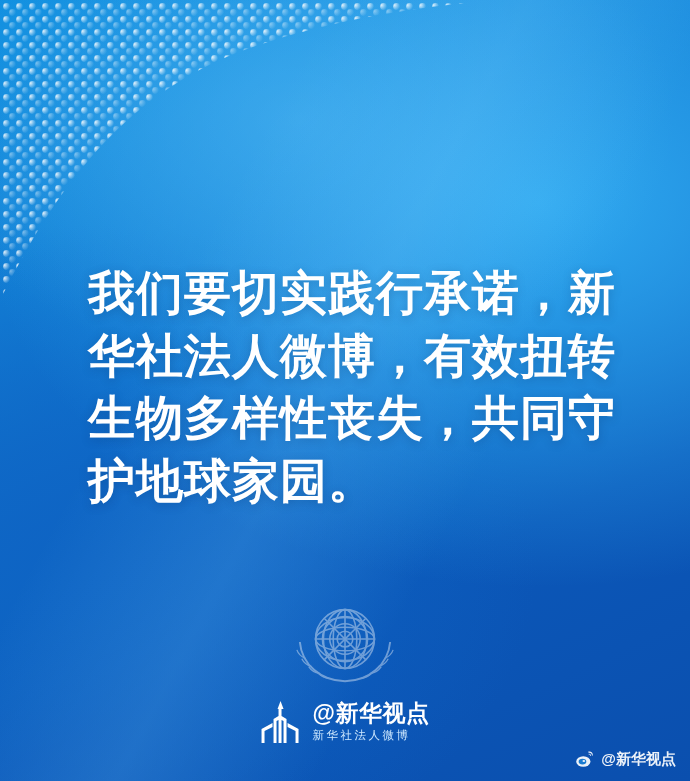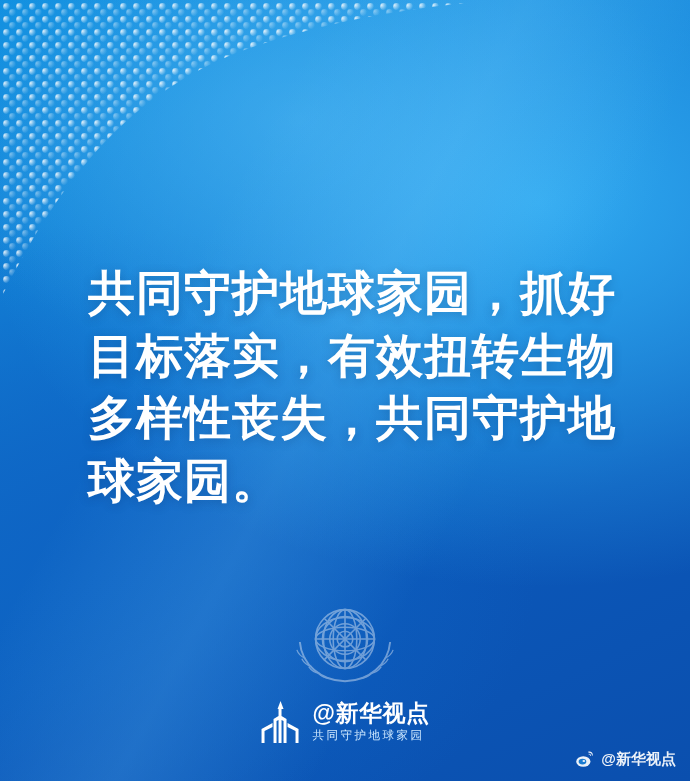--- a/index.html
+++ b/index.html
@@ -138,21 +138,21 @@
     <g mask="url(#waveMask)">
       <rect x="0" y="0" width="500" height="300" fill="url(#dots)"></rect>
     </g>
     <g mask="url(#waveMask)" opacity="0.5">
       <rect x="0" y="0" width="500" height="300" fill="url(#dots)" transform="translate(6,6)"></rect>
     </g>
   </svg>
 
   <div class="sweep"></div>
 
-  <div class="quote">共同守护地球家园，抓好目标落实，有效扭转生物多样性丧失，共同守护地球家园。</div>
+  <div class="quote">我们要切实践行承诺，新华社法人微博，有效扭转生物多样性丧失，共同守护地球家园。</div>
 
   <svg class="un-emblem" viewBox="0 0 120 110">
     <g fill="none" stroke="#ffffff" stroke-width="1.6">
       <circle cx="60" cy="52" r="30"></circle>
       <circle cx="60" cy="52" r="23"></circle>
       <circle cx="60" cy="52" r="15.5"></circle>
       <circle cx="60" cy="52" r="8"></circle>
       <line x1="30" y1="52" x2="90" y2="52"></line>
       <line x1="60" y1="22" x2="60" y2="82"></line>
       <line x1="39" y1="31" x2="81" y2="73"></line>
@@ -180,21 +180,21 @@
   <div class="logo-lockup">
     <svg class="logo-mark" viewBox="0 0 42 46">
       <g fill="#ffffff">
         <path d="M20 2 L23 10 L21 10 L21 17 L26 20 L26 44 L23 44 L23 22 L21 21 L21 44 L18 44 L18 21 L16 22 L16 44 L13 44 L13 20 L18 17 L18 10 L17 10 Z"></path>
         <path d="M27 24 L38 30 L38 44 L35 44 L35 32 L27 28 Z"></path>
         <path d="M12 24 L1 30 L1 44 L4 44 L4 32 L12 28 Z"></path>
       </g>
     </svg>
     <div class="logo-text">
       <div class="logo-title">@新华视点</div>
-      <div class="logo-sub">共同守护地球家园</div>
+      <div class="logo-sub">新华社法人微博</div>
     </div>
   </div>
 
   <div class="weibo-mark">
     <svg class="weibo-icon" viewBox="0 0 24 24">
       <g fill="#ffffff">
         <ellipse cx="10" cy="15" rx="8.5" ry="6.2"></ellipse>
       </g>
       <g fill="#1b7fd4">
         <ellipse cx="9" cy="15.2" rx="4.6" ry="3.4"></ellipse>

